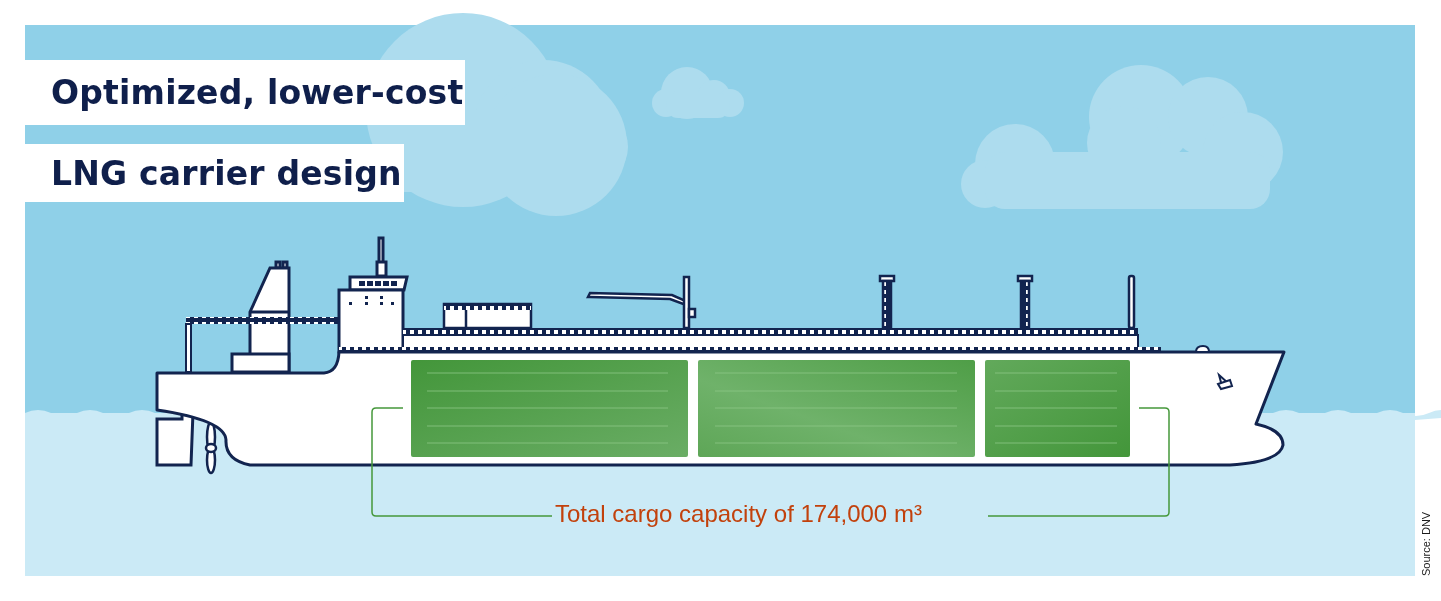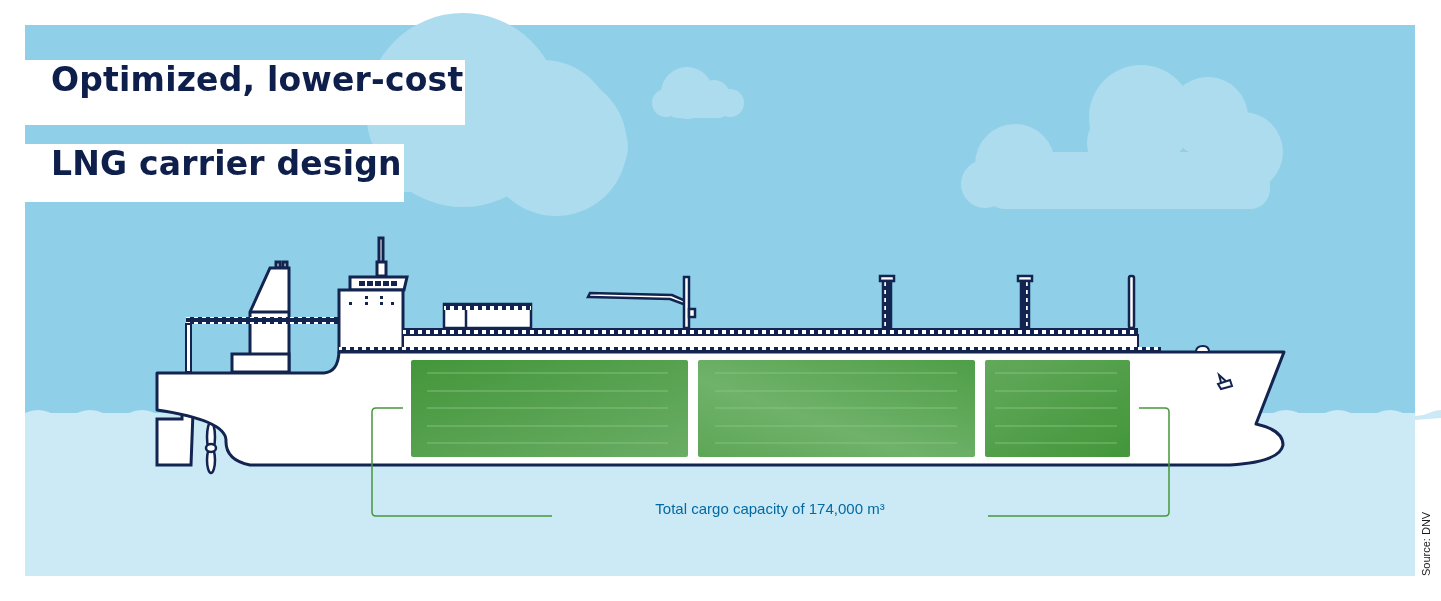--- a/index.html
+++ b/index.html
@@ -2,26 +2,26 @@
 <html><head>
 <meta charset="utf-8">
 <style>
   html, body { margin: 0; padding: 0; background: #ffffff; }
   body { width: 1441px; height: 601px; position: relative; overflow: hidden;
          font-family: "Liberation Sans", sans-serif; }
   .scene { position: absolute; left: 0; top: 0; }
   .title-box { position: absolute; left: 25px; background: #ffffff;
                color: #0f1f4b; font-family: "DejaVu Sans", sans-serif;
                font-size: 33px; font-weight: 600; letter-spacing: 0.2px;
-               display: flex; padding-left: 26px;
+               display: flex; align-items: center; padding-left: 26px;
                box-sizing: border-box; }
   .title-1 { top: 60px; width: 440px; height: 65px; }
   .title-2 { top: 144px; width: 379px; height: 58px; }
   .caption { position: absolute; left: 555px; top: 500px; width: 430px;
-             text-align: center; color: #0369a1; font-size: 15px;
+             color: #c2410c; font-size: 24px;
              font-family: "Liberation Sans", sans-serif; }
   .source { position: absolute; left: 1420px; top: 576px; transform-origin: 0 0;
             transform: rotate(-90deg); font-size: 11px; color: #1a1a1a;
             white-space: nowrap; font-family: "Liberation Sans", sans-serif; }
 </style>
 </head>
 <body>
 
 <svg class="scene" width="1441" height="601" viewBox="0 0 1441 601" xmlns="http://www.w3.org/2000/svg">
   <defs>

